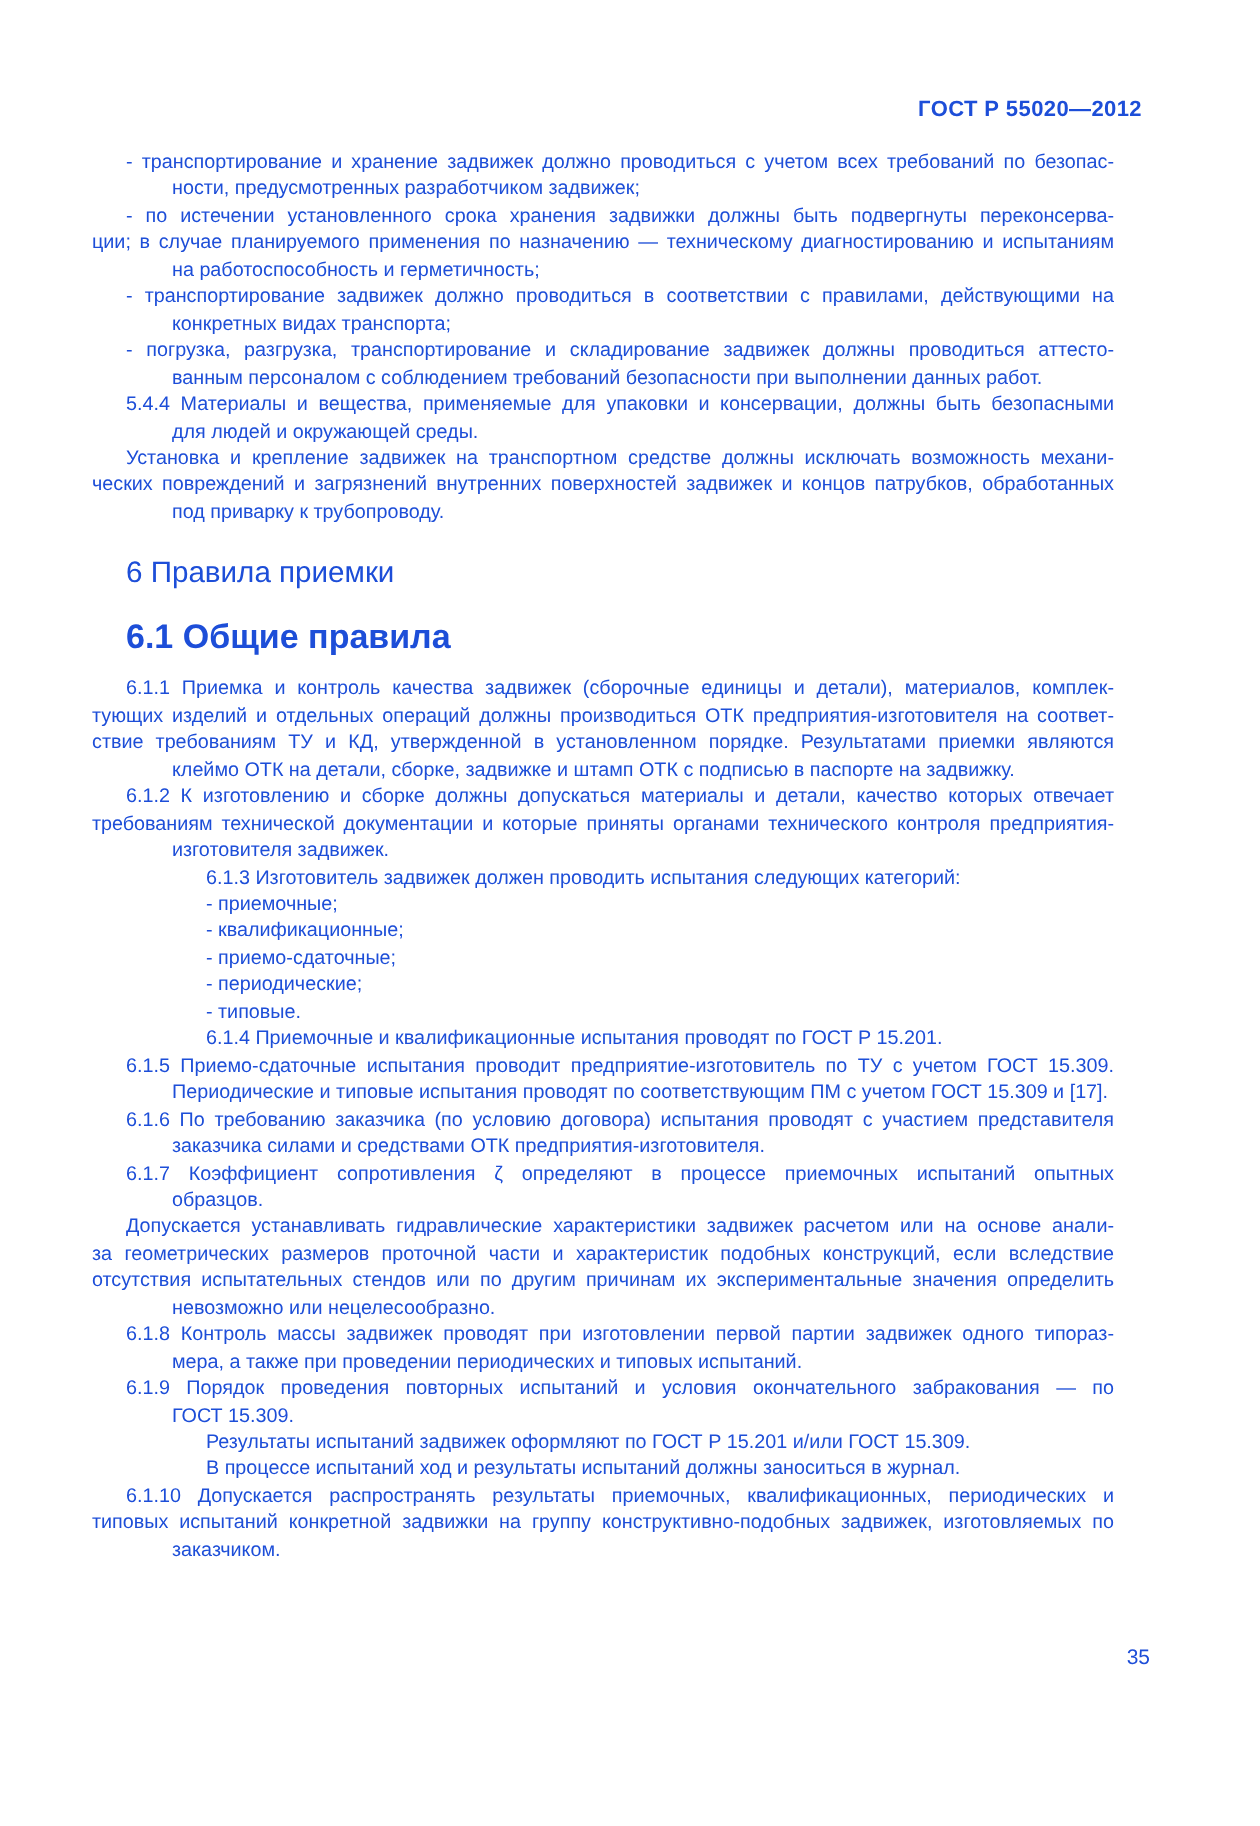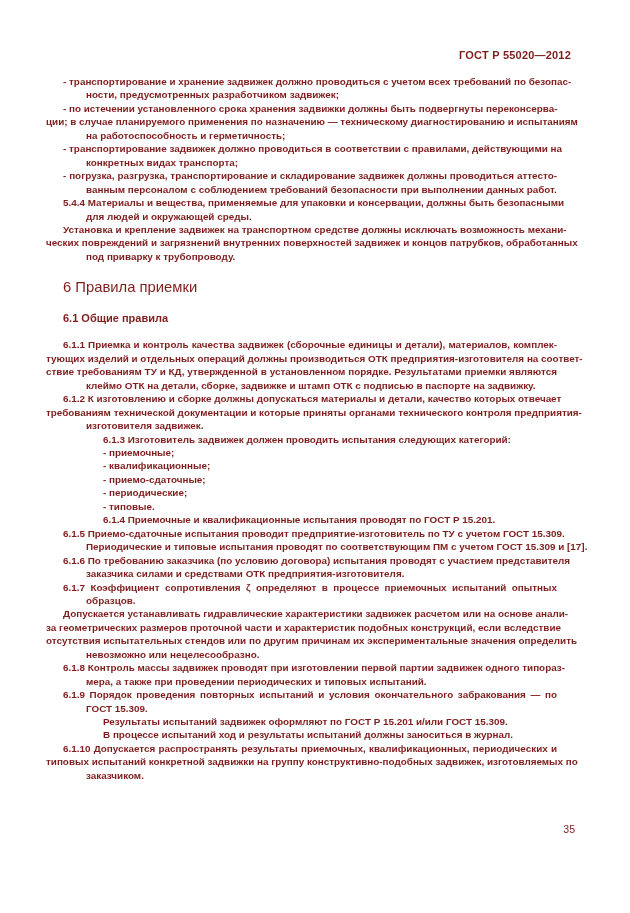--- a/index.html
+++ b/index.html
@@ -2,57 +2,57 @@
 <html lang="ru"><head>
 <meta charset="utf-8">
 <style>
   html, body { margin: 0; padding: 0; background: #ffffff; }
   .page {
     position: relative;
     width: 630px;
     height: 913px;
     background: #ffffff;
     font-family: "Liberation Sans", "DejaVu Sans", sans-serif;
-    color: #7f1d1d;
+    color: #1d4ed8;
     overflow: hidden;
   }
   .running-header {
     position: absolute;
     top: 49px;
     right: 59px;
     font-size: 11px;
     font-weight: 700;
     letter-spacing: 0.2px;
     white-space: nowrap;
   }
   .doc-body {
     position: absolute;
     top: 75px;
     left: 46px;
     width: 511px;
   }
-  .para { margin: 0; padding: 0; font-weight: bold; }
+  .para { margin: 0; padding: 0; }
   .line {
     font-size: 9.9px;
     line-height: 13.45px;
     text-align: justify;
     text-align-last: justify;
     white-space: nowrap;
   }
   .line.last { text-align-last: left; margin-left: 40px; }
   .line.first { text-indent: 17px; }
   .sect-h1 {
     font-size: 14.8px;
     font-weight: 400;
     line-height: 19px;
     margin: 15px 0 0 0;
     text-indent: 17px;
   }
   .sect-h2 {
-    font-size: 11px;
+    font-size: 17px;
     font-weight: 700;
     line-height: 15px;
     margin: 14px 0 12px 0;
     text-indent: 17px;
   }
   .page-number {
     position: absolute;
     top: 823px;
     right: 55px;
     font-size: 10.5px;

